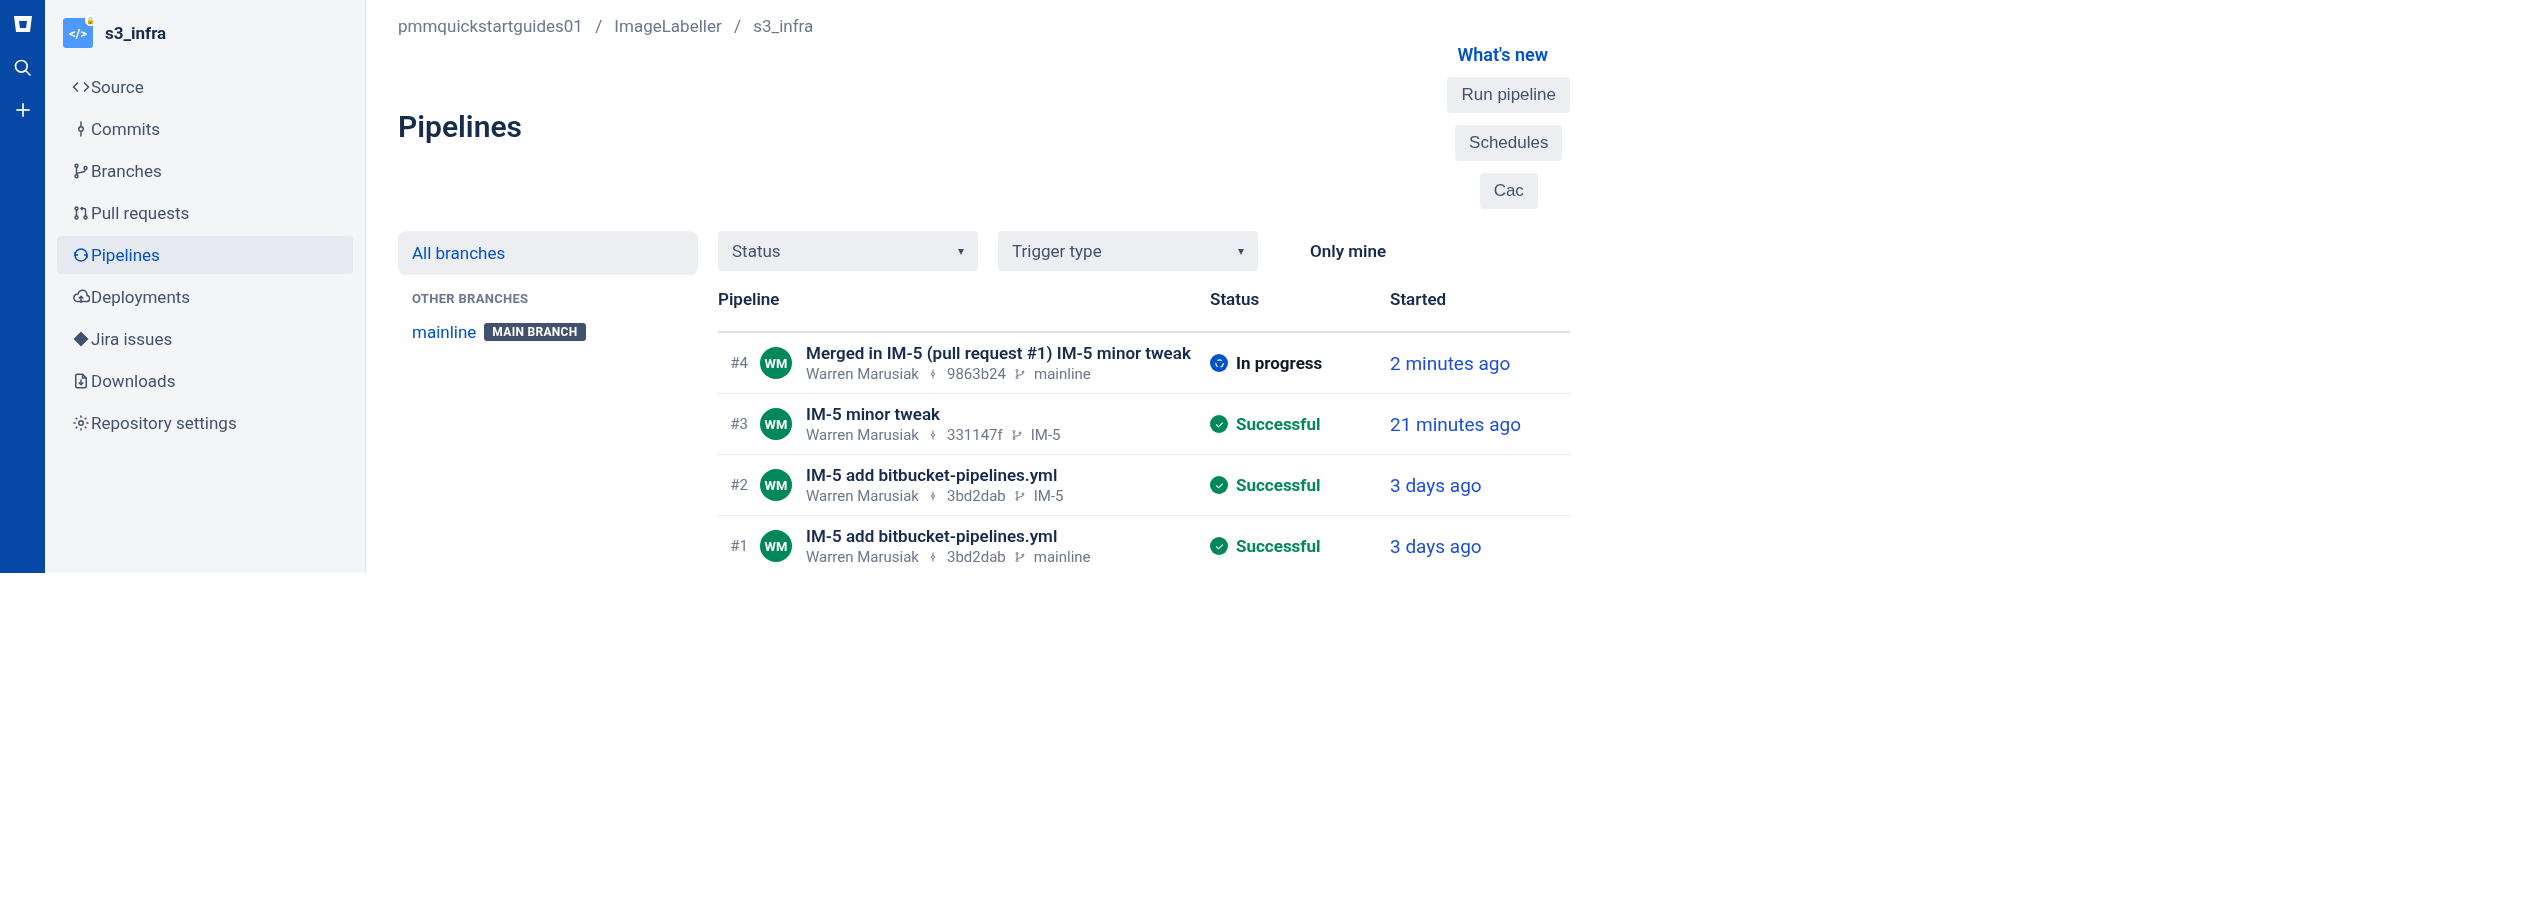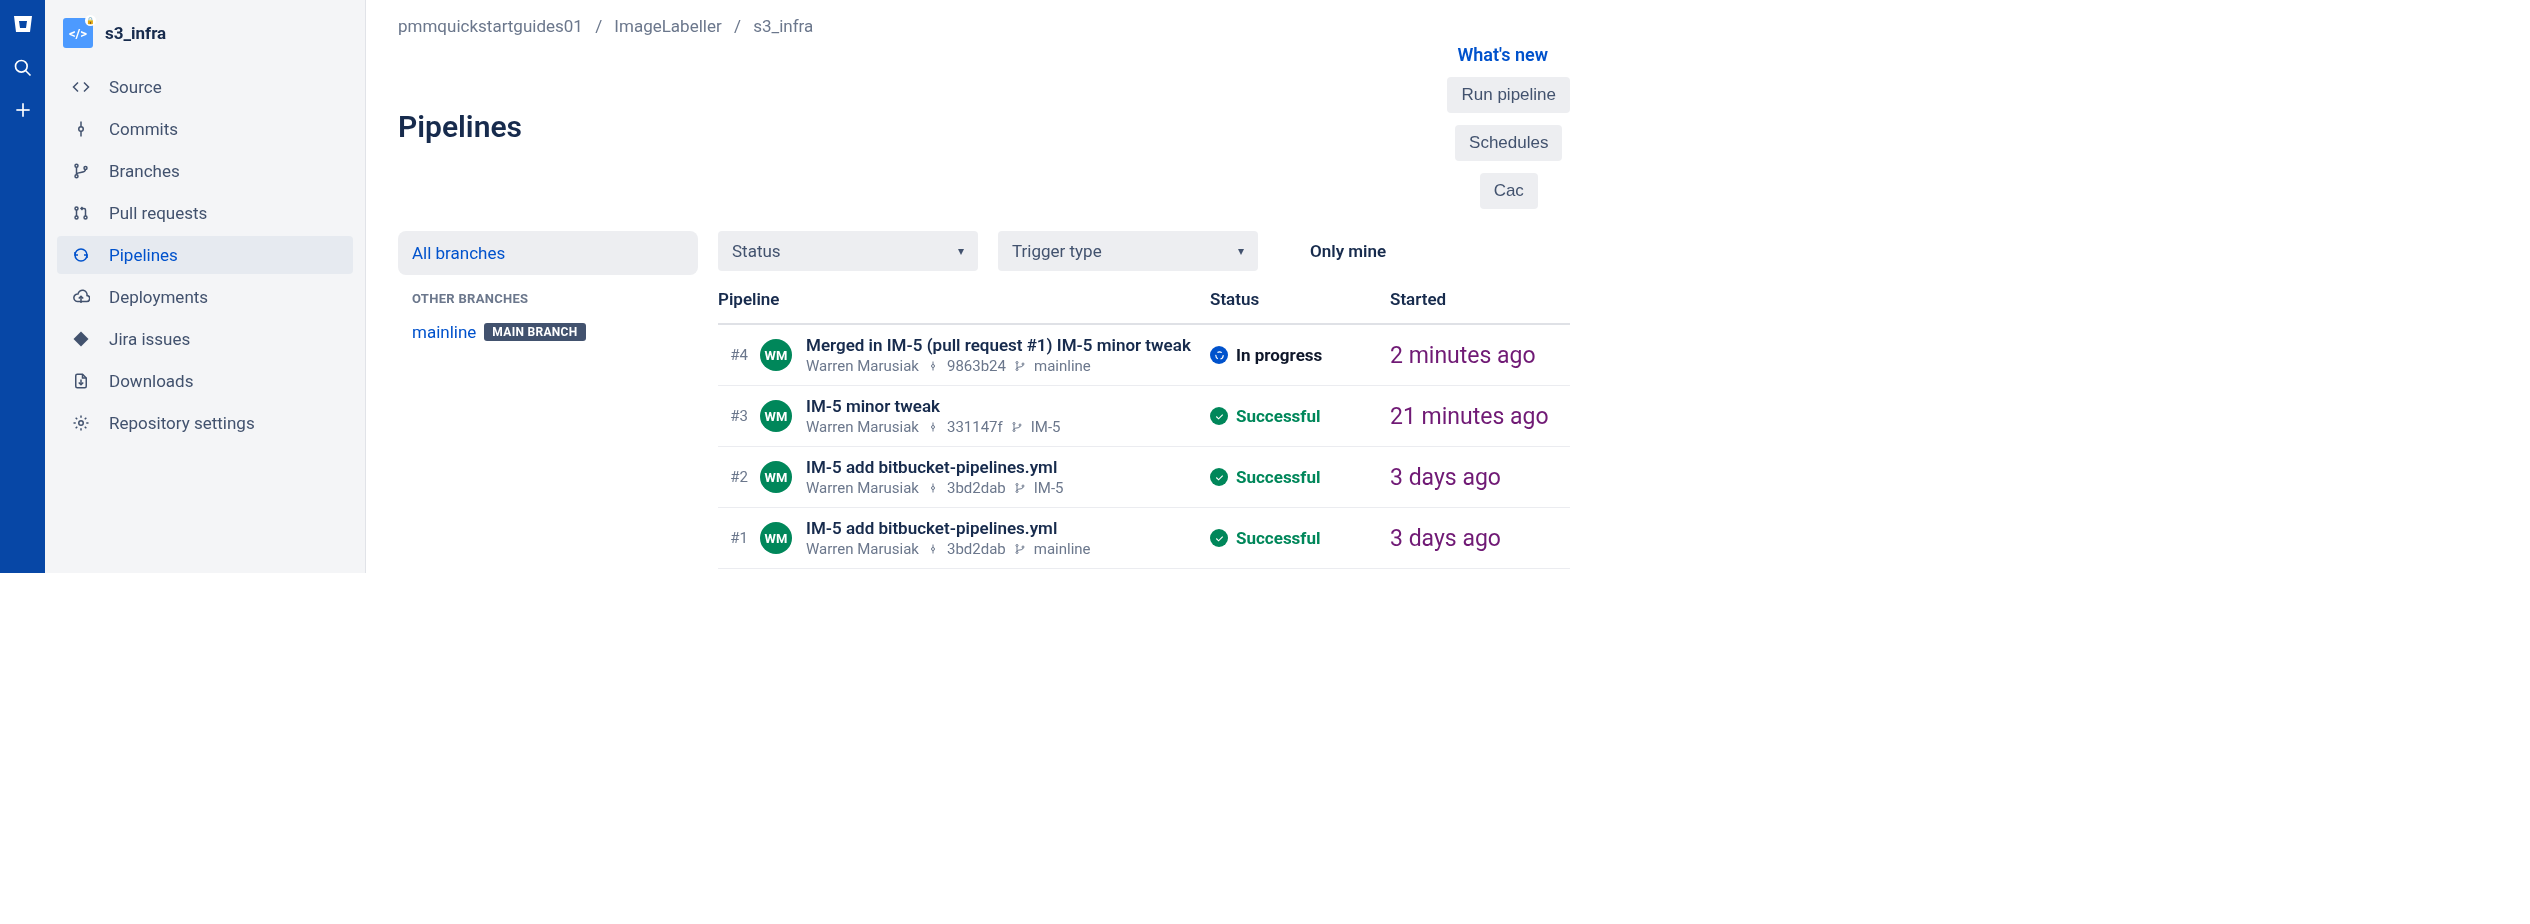--- a/index.html
+++ b/index.html
@@ -12,21 +12,21 @@
   .rail-icon { width: 24px; height: 24px; display: flex; align-items: center; justify-content: center; color: #fff; cursor: pointer; }
   .rail svg { stroke: #fff; fill: none; }
 
   
   .sidebar { width: 321px; background: #F4F5F7; padding: 18px 12px; flex-shrink: 0; border-right: 1px solid rgba(9,30,66,0.08); }
   .repo-header { display: flex; align-items: center; gap: 12px; margin-bottom: 20px; padding-left: 6px; }
   .repo-avatar { width: 30px; height: 30px; background: #4C9AFF; border-radius: 3px; display: flex; align-items: center; justify-content: center; color: #fff; font-size: 13px; font-weight: 700; position: relative; }
   .repo-avatar .lock-badge { position: absolute; top: -3px; right: -3px; width: 11px; height: 11px; background: #fff; border-radius: 50%; display: flex; align-items: center; justify-content: center; font-size: 7px; color: #555;}
   .repo-name { font-weight: 700; font-size: 17px; color: #172B4D; }
   .nav { list-style: none; }
-  .nav li { display: flex; align-items: flex-end; gap: 18px; padding: 9px 14px; border-radius: 4px; cursor: pointer; color: #42526E; font-size: 17px; margin-bottom: 4px;}
+  .nav li { display: flex; align-items: flex-end; padding: 9px 14px; border-radius: 4px; cursor: pointer; color: #42526E; font-size: 17px; margin-bottom: 4px;}
   .nav li.active { background: #E6EAF0; color: #0052CC; }
   .nav li.active .nav-icon svg { stroke: #0052CC; }
   .nav-icon { width: 20px; height: 20px; display: flex; align-items: center; justify-content: center; flex-shrink: 0; }
   .nav-icon svg { stroke: #42526E; fill: none; }
 
   
   .main { flex: 1; padding: 16px 0 0 32px; overflow: hidden; }
   .breadcrumb { color: #6B778C; font-size: 17px; margin-bottom: 8px; }
   .breadcrumb span.sep { margin: 0 8px; }
   .breadcrumb span.crumb { cursor: pointer; }
@@ -47,40 +47,40 @@
   .branch-badge { background: #42526E; color: #fff; font-size: 12px; font-weight: 700; padding: 2px 8px; border-radius: 3px; letter-spacing: 0.3px; }
 
   
   .filters { display: flex; align-items: center; gap: 20px; margin-bottom: 18px; }
   .select { background: #EDEEF1; border-radius: 4px; padding: 10px 14px; width: 260px; display: flex; justify-content: space-between; align-items: center; color: #42526E; font-size: 17px; cursor: pointer; }
   .chevron { font-size: 12px; color: #42526E; }
   .only-mine { font-size: 17px; font-weight: 600; color: #172B4D; margin-left: 32px; }
 
   
   .table { width: 100%; }
-  .thead { display: flex; font-weight: 600; font-size: 17px; color: #172B4D; border-bottom: 2px solid #DFE1E6; padding-bottom: 14px; }
+  .thead { display: flex; font-weight: 600; font-size: 17px; color: #172B4D; border-bottom: 2px solid #DFE1E6; padding-bottom: 22px; }
   .col-pipeline { flex: 1; }
   .col-status { width: 180px; }
   .col-started { width: 180px; }
   .trow { display: flex; align-items: center; border-bottom: 1px solid #EBECF0; padding: 10px 0; }
   .num { width: 30px; color: #6B778C; font-size: 15px; text-align: right; margin-right: 12px; }
   .avatar { width: 32px; height: 32px; border-radius: 50%; background: #00875A; color: #ffffff; font-weight: 700; font-size: 13px; display: flex; align-items: center; justify-content: center; margin-right: 14px; flex-shrink: 0; }
   .pl-main { flex: 1; min-width: 0; }
   .pl-title { font-size: 17px; font-weight: 600; color: #172B4D; white-space: nowrap; overflow: hidden; text-overflow: ellipsis; }
   .pl-meta { font-size: 15px; color: #6B778C; display: flex; align-items: center; gap: 8px; margin-top: 2px; }
   .meta-icon { width: 12px; height: 12px; display: inline-flex; align-items: center; justify-content: center; }
   .meta-icon svg { stroke: #6B778C; fill: none; }
   .status-cell { width: 180px; display: flex; align-items: center; gap: 8px; font-weight: 700; font-size: 17px; }
   .status-success { color: #00875A; }
   .status-progress { color: #0f172a; }
   .status-icon { width: 18px; height: 18px; border-radius: 50%; display: inline-flex; align-items: center; justify-content: center; flex-shrink: 0; }
   .status-icon.success { background: #00875A; }
   .status-icon.progress { background: #0052CC; }
   .status-icon svg { stroke: #fff; fill: none; stroke-width: 2.5; }
-  .started-cell { width: 180px; font-size: 23px; color: #701a75; }
+  .started-cell { width: 180px; font-size: 19px; color: #1d4ed8; }
 
 </style>
 </head>
 <body>
 
 <div class="app">
 
   <div class="rail">
     <div class="rail-logo">
       <svg viewBox="0 0 24 24" width="24" height="24">

